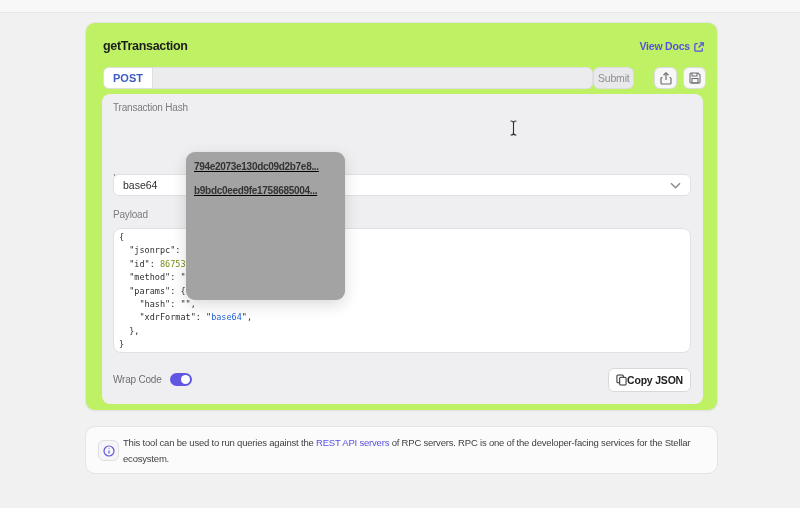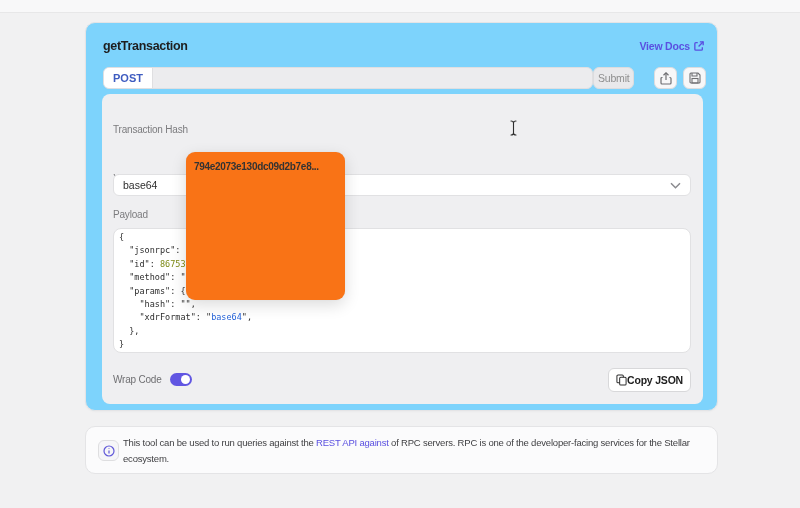--- a/index.html
+++ b/index.html
@@ -1,22 +1,22 @@
 <!DOCTYPE html>
 <html><head>
 <meta charset="utf-8">
 <style>
   * { margin:0; padding:0; box-sizing:border-box; }
   html,body { width:800px; height:508px; }
   body { font-family:"Liberation Sans",sans-serif; background:#f1f1f2; position:relative; overflow:hidden; }
   .topband { position:absolute; left:0; top:0; width:800px; height:13px; background:#f8f8f9; border-bottom:1px solid #e7e7e8; }
-  .card { position:absolute; left:85px; top:22px; width:633px; height:389px; background:#7dd3fc; border:1px solid #e4e4e6; border-radius:10px; box-shadow:0 1px 2px rgba(0,0,0,.03); }
+  .card { position:absolute; left:85px; top:22px; width:633px; height:389px; background:#bef264; border:1px solid #e4e4e6; border-radius:10px; box-shadow:0 1px 2px rgba(0,0,0,.03); }
   .hdr { position:absolute; left:17px; right:13px; top:15px; height:15px; display:flex; justify-content:space-between; align-items:center; }
   .title { font-size:12.5px; font-weight:700; letter-spacing:-0.3px; color:#1e1e1e; }
-  .viewdocs { font-size:10.5px; font-weight:700; letter-spacing:-0.2px; color:#5a50e0; display:flex; align-items:center; gap:4px; cursor:pointer; }
+  .viewdocs { font-size:10.5px; font-weight:700; letter-spacing:-0.2px; color:#5a50e0; display:flex; align-items:flex-end; gap:4px; cursor:pointer; }
   .url-row { position:absolute; left:17px; right:5px; top:44px; height:22px; display:flex; align-items:center; }
   .url-group { width:490px; display:flex; height:22px; border:1px solid #dfdfe1; border-radius:6px; overflow:hidden; background:#ececee; }
   .post { background:#fff; border-right:1px solid #dfdfe1; padding:0 9px; display:flex; align-items:center; font-size:11px; font-weight:700; color:#3e5cc0; }
   .url-text { padding:0 9px; display:flex; align-items:center; font-size:10px; letter-spacing:-0.2px; color:#565656; }
   .submit { height:22px; margin-left:0; padding:0 4px; background:#e9e9eb; border:1px solid #dcdcde; border-radius:6px; font-size:10.5px; letter-spacing:-0.2px; color:#8e8e8e; display:flex; align-items:center; flex:none; }
   .iconbtn { width:23px; height:22px; background:#f7f7f8; border:1px solid #dcdcde; border-radius:6px; display:flex; align-items:center; justify-content:center; flex:none; }
   .iconbtn.first { margin-left:20px; }
   .iconbtn.second { margin-left:6px; }
   .panel { position:absolute; left:16px; top:71px; width:601px; height:310px; background:#efeff1; border-radius:8px; }
   .flabel { position:absolute; left:11px; font-size:10px; letter-spacing:-0.2px; color:#7b7b7e; }
@@ -25,21 +25,21 @@
   .codeblock { position:absolute; left:11px; top:134px; width:578px; height:125px; background:#fff; border:1px solid #e1e1e3; border-radius:8px; padding:2px 5px; font-family:"DejaVu Sans Mono",monospace; font-size:8.5px; line-height:13.4px; overflow:hidden; }
   .codeblock .ln { white-space:pre; color:#2d2d2d; }
   .tk-s { color:#2563d9; }
   .tk-n { color:#7d8a16; }
   .panel-footer { position:absolute; left:11px; right:12px; top:273px; height:25px; display:flex; align-items:center; justify-content:space-between; }
   .wrap-left { display:flex; align-items:center; gap:8px; }
   .wrap-label { font-size:10px; letter-spacing:-0.2px; color:#6f6f72; }
   .toggle { width:22px; height:13px; border-radius:7px; background:#6156e2; position:relative; }
   .toggle .knob { position:absolute; right:2px; top:2px; width:9px; height:9px; border-radius:50%; background:#fff; }
   .copybtn { height:24px; padding:0 7px; background:#fff; border:1px solid #d8d8da; border-radius:6px; display:flex; align-items:center; font-size:10.5px; font-weight:700; letter-spacing:-0.2px; color:#1e1e1e; }
-  .dropdown { position:absolute; left:186px; top:152px; width:159px; height:148px; background:#f97316; border-radius:9px; box-shadow:0 5px 16px rgba(0,0,0,.14), 0 0 1px rgba(0,0,0,.1); padding:3px 0; z-index:5; }
+  .dropdown { position:absolute; left:186px; top:152px; width:159px; height:148px; background:#a3a3a3; border-radius:9px; box-shadow:0 5px 16px rgba(0,0,0,.14), 0 0 1px rgba(0,0,0,.1); padding:3px 0; z-index:5;text-decoration:underline; }
   .dd-item { height:23.6px; display:flex; align-items:center; padding:0 8px; font-size:10px; letter-spacing:-0.3px; font-weight:700; color:#333; }
   .ibeam { position:absolute; left:509px; top:120px; z-index:6; }
   .info-card { position:absolute; left:85px; top:426px; width:633px; height:48px; background:#fbfbfc; border:1px solid #e4e4e6; border-radius:10px; }
   .info-icon { position:absolute; left:12px; top:13px; width:21px; height:21px; background:#f6f6f8; border:1px solid #dedee0; border-radius:6px; display:flex; align-items:center; justify-content:center; }
   .info-text { position:absolute; left:37px; top:8px; width:588px; font-size:9.5px; letter-spacing:-0.2px; line-height:16px; color:#3f3f42; }
   .info-link { color:#5a50e0; }
 </style>
 </head>
 <body>
 
@@ -73,21 +73,21 @@
     <div class="iconbtn second">
       <svg width="12" height="12" viewBox="0 0 12 12" fill="none" stroke="#6f6f72" stroke-width="1.1">
           <path d="M1 2a1 1 0 0 1 1-1h7l2 2v7a1 1 0 0 1-1 1H2a1 1 0 0 1-1-1z"></path>
           <path d="M3 1v3h5V1"></path>
           <rect x="3" y="6.5" width="6" height="4.5"></rect>
         </svg>
     </div>
   </div>
 
   <div class="panel">
-    <div class="flabel" style="top:30px">Transaction Hash</div>
+    <div class="flabel" style="top:8px">Transaction Hash</div>
     <div class="flabel" style="top:79px">XDR Format</div>
     <div class="select">
       <span>base64</span>
       <svg width="11" height="7" viewBox="0 0 11 7" fill="none" stroke="#8a8a8e" stroke-width="1.5">
           <path d="M1 1.3l4.5 4.4L10 1.3"></path>
         </svg>
     </div>
     <div class="flabel" style="top:115px">Payload</div>
     <div class="codeblock" id="codeblock">
         <div class="ln"><span>{</span></div>
@@ -113,30 +113,31 @@
             <path d="M8 3.5V2.2A1.2 1.2 0 0 0 6.8 1H2.2A1.2 1.2 0 0 0 1 2.2v6.1a1.2 1.2 0 0 0 1.2 1.2H4"></path>
           </svg>
         <span>Copy JSON</span>
       </div>
     </div>
   </div>
 </div>
 
 <div class="dropdown" id="dropdown">
     <div class="dd-item">794e2073e130dc09d2b7e8...</div>
+    <div class="dd-item">b9bdc0eed9fe1758685004...</div>
   </div>
 
 <svg class="ibeam" width="9" height="16" viewBox="0 0 9 16" fill="none" stroke="#2d2d2d" stroke-width="1.1">
     <path d="M2 1c1.5 0 2.5.6 2.5 2v10c0 1.4 1 2 2.5 2M7 1c-1.5 0-2.5.6-2.5 2v10c0 1.4-1 2-2.5 2M4.5 3v10" stroke-linecap="round"></path>
   </svg>
 
 <div class="info-card">
   <div class="info-icon">
     <svg width="12" height="12" viewBox="0 0 12 12" fill="none" stroke="#6058d8" stroke-width="1.2">
         <circle cx="6" cy="6" r="5"></circle>
         <path d="M6 5.4V8.6"></path>
         <circle cx="6" cy="3.4" r="0.5" fill="#6058d8" stroke="none"></circle>
       </svg>
   </div>
   <div class="info-text">
-    <span>This tool can be used to run queries against the </span><span class="info-link">REST API against</span><span> of RPC servers. RPC is one of the developer-facing services for the Stellar ecosystem.</span>
+    <span>This tool can be used to run queries against the </span><span class="info-link">REST API servers</span><span> of RPC servers. RPC is one of the developer-facing services for the Stellar ecosystem.</span>
   </div>
 </div>
 
 </body></html>

